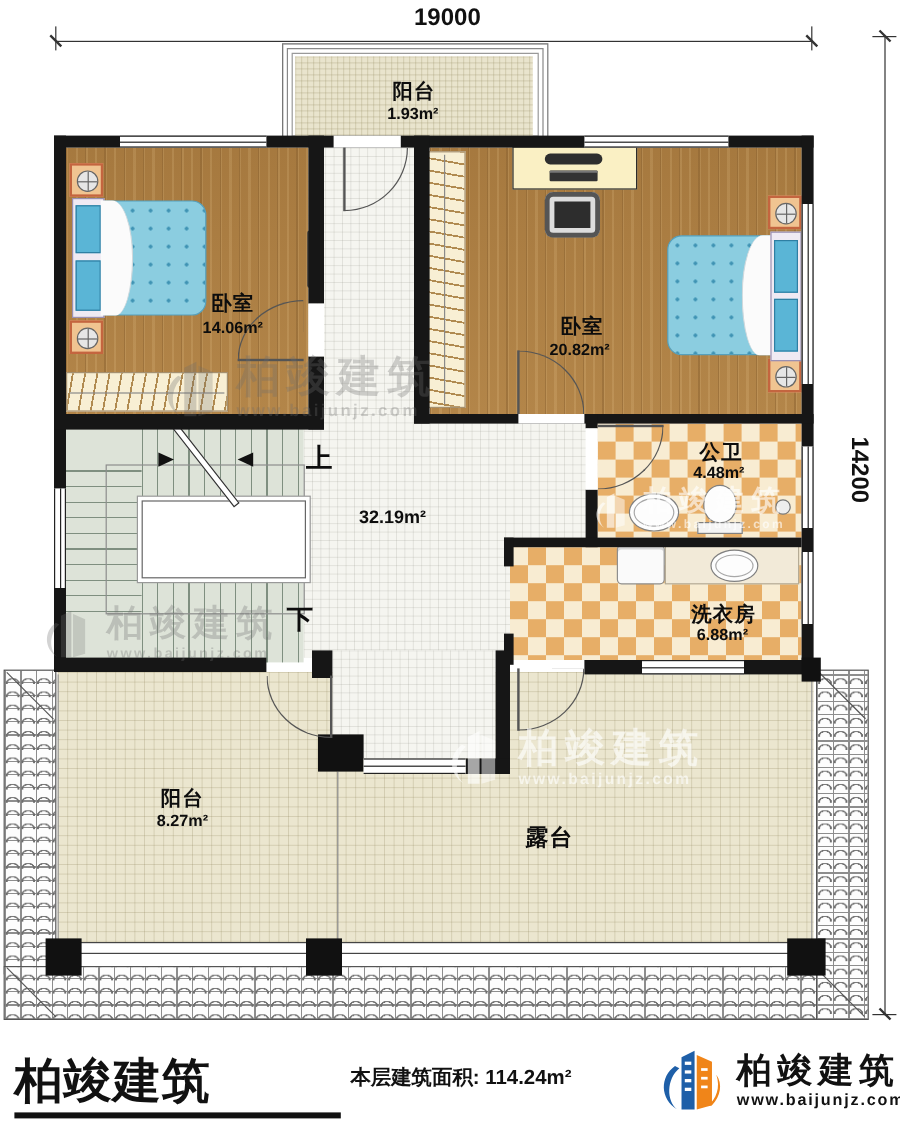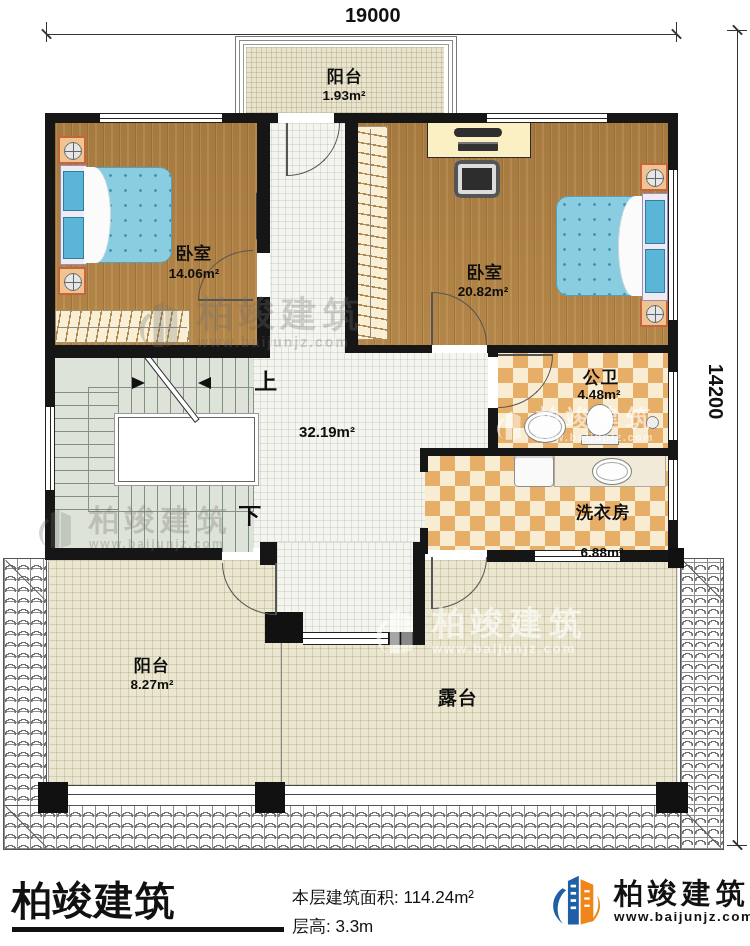--- a/index.html
+++ b/index.html
@@ -69,21 +69,21 @@
   .wm .t1{font-weight:bold;letter-spacing:6px;line-height:1;}
   .wm .t2{font-weight:bold;letter-spacing:2px;line-height:1.5;}
   .wm-gray{color:rgba(110,110,110,.30);}
   .wm-white{color:rgba(255,255,255,.62);}
   
   .dimline{position:absolute;background:#333;}
   .tick{position:absolute;width:13px;height:2px;background:#333;transform:rotate(45deg);}
   .dimtext{position:absolute;font-weight:bold;font-size:20px;color:#111;}
   .footer-title{position:absolute;left:12px;top:873px;font-weight:bold;font-size:40px;letter-spacing:1px;display:flex;gap:14px;align-items:baseline;}
   .footer-rule{position:absolute;left:12px;top:927px;width:272px;height:5px;background:#111;}
-  .stats{position:absolute;left:292px;top:884px;font-weight:normal;font-size:17px;line-height:1.7;}
+  .stats{position:absolute;left:292px;top:884px;font-weight:bold;font-size:17px;line-height:1.7;}
   .brandbox{position:absolute;left:548px;top:872px;display:flex;align-items:center;gap:8px;}
   .brand-name{font-weight:bold;font-size:29px;letter-spacing:5px;line-height:1.1;color:#111;}
   .brand-url{font-weight:bold;font-size:13.5px;letter-spacing:1.5px;color:#111;}
 </style>
 </head>
 <body>
 
 <div class="plan">
 
   <div class="abs tiles" style="left:3px;top:558px;width:42px;height:252px;"></div>
@@ -219,21 +219,21 @@
 
   <div class="lab rname" style="left:345px;top:76px;">阳台</div>
   <div class="lab rarea" style="left:344px;top:95px;">1.93m²</div>
   <div class="lab rname" style="left:194px;top:253px;">卧室</div>
   <div class="lab rarea" style="left:194px;top:273px;">14.06m²</div>
   <div class="lab rname" style="left:485px;top:272px;">卧室</div>
   <div class="lab rarea" style="left:483px;top:291px;">20.82m²</div>
   <div class="lab rname" style="left:601px;top:377px;">公卫</div>
   <div class="lab rarea" style="left:599px;top:394px;">4.48m²</div>
   <div class="lab rname" style="left:603px;top:512px;">洗衣房</div>
-  <div class="lab rarea" style="left:602px;top:552px;">6.88m²</div>
+  <div class="lab rarea" style="left:602px;top:529px;">6.88m²</div>
   <div class="lab rarea" style="left:327px;top:431px;font-size:15px;">32.19m²</div>
   <div class="lab rname" style="left:152px;top:665px;">阳台</div>
   <div class="lab rarea" style="left:152px;top:684px;">8.27m²</div>
   <div class="lab rname" style="left:458px;top:698px;font-size:19px;">露台</div>
   <div class="lab updown" style="left:266px;top:382px;">上</div>
   <div class="lab updown" style="left:250px;top:516px;">下</div>
 
   <div class="wm wm-gray" style="left:135px;top:296px;">
     <svg width="54" height="54" viewBox="0 0 64 64">
         <path d="M16 18 C2 28 2 48 18 58 C8 50 8 30 20 20 Z" fill="currentColor"></path>
@@ -291,21 +291,20 @@
   <div class="dimline" style="left:727px;top:845px;width:20px;height:1px;"></div>
   <div class="tick" style="left:731px;top:29px;"></div>
   <div class="tick" style="left:731px;top:844px;"></div>
 
   <div class="footer-title">
     <span>柏竣建筑</span>
   </div>
   <div class="footer-rule"></div>
   <div class="stats">
     <div><span>本层建筑面积:</span> <span>114.24m²</span></div>
-    <div><span>层高:</span> <span>3.3m</span></div>
   </div>
   <div class="brandbox">
     <svg width="58" height="58" viewBox="0 0 64 64">
       <path d="M16 18 C2 28 2 48 18 58 C8 50 8 30 20 20 Z" fill="#1e5fa8"></path>
       <path d="M22 10 L34 4 L34 58 L22 58 Z" fill="#1e5fa8"></path>
       <rect x="25" y="14" width="6" height="3" fill="#fff"></rect>
         <rect x="25" y="22" width="6" height="3" fill="#fff"></rect>
       <rect x="25" y="30" width="6" height="3" fill="#fff"></rect>
         <rect x="25" y="38" width="6" height="3" fill="#fff"></rect>
       <path d="M36 8 L50 14 L50 54 L36 58 Z" fill="#f08519"></path>

